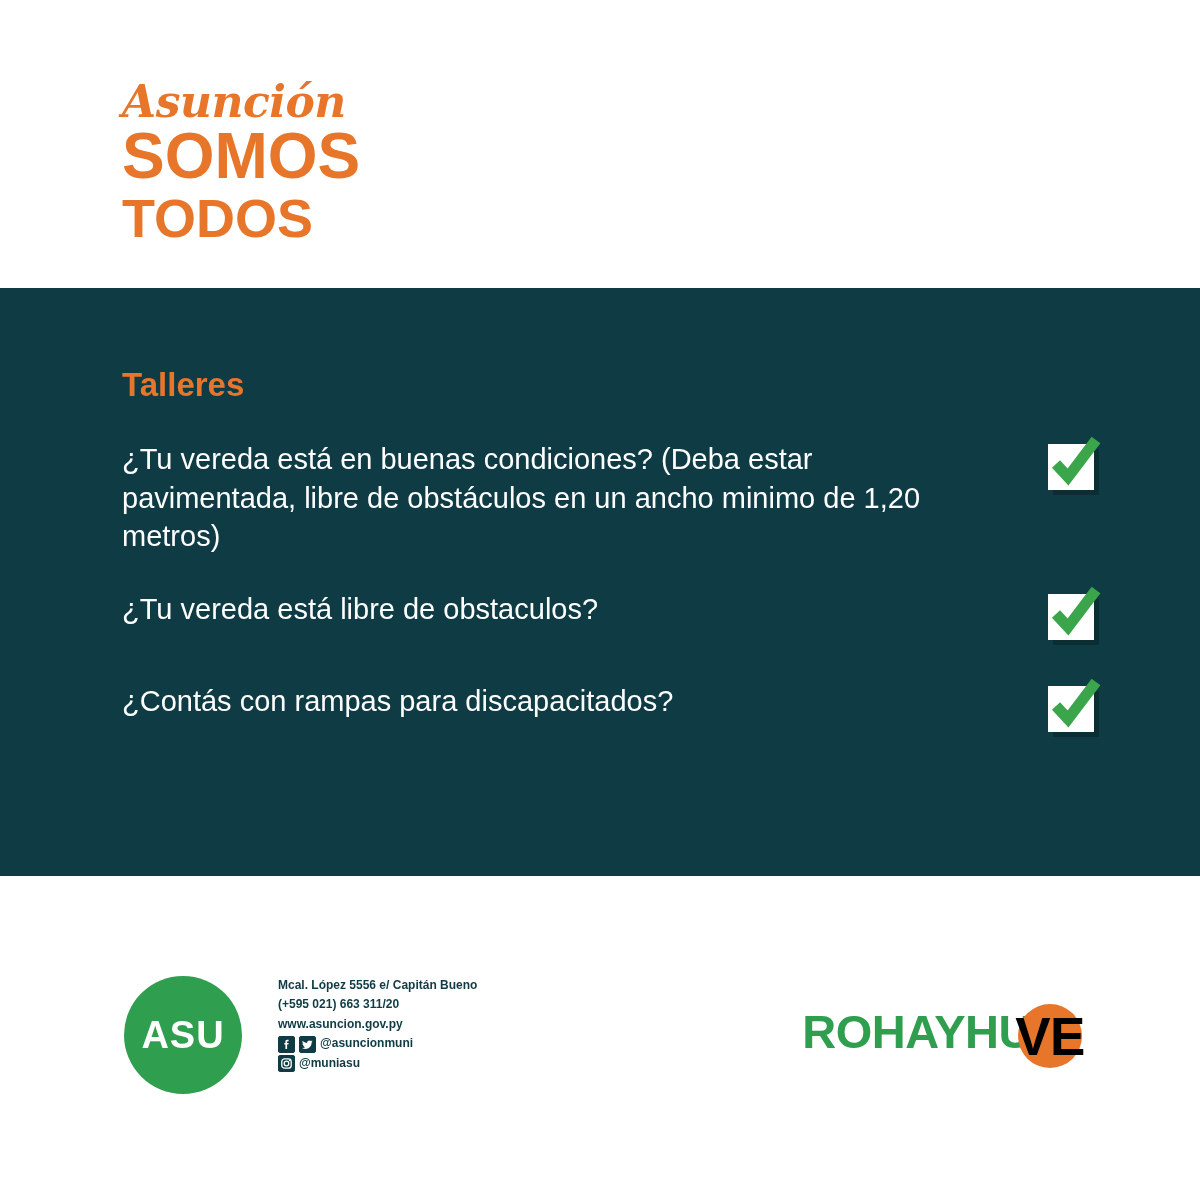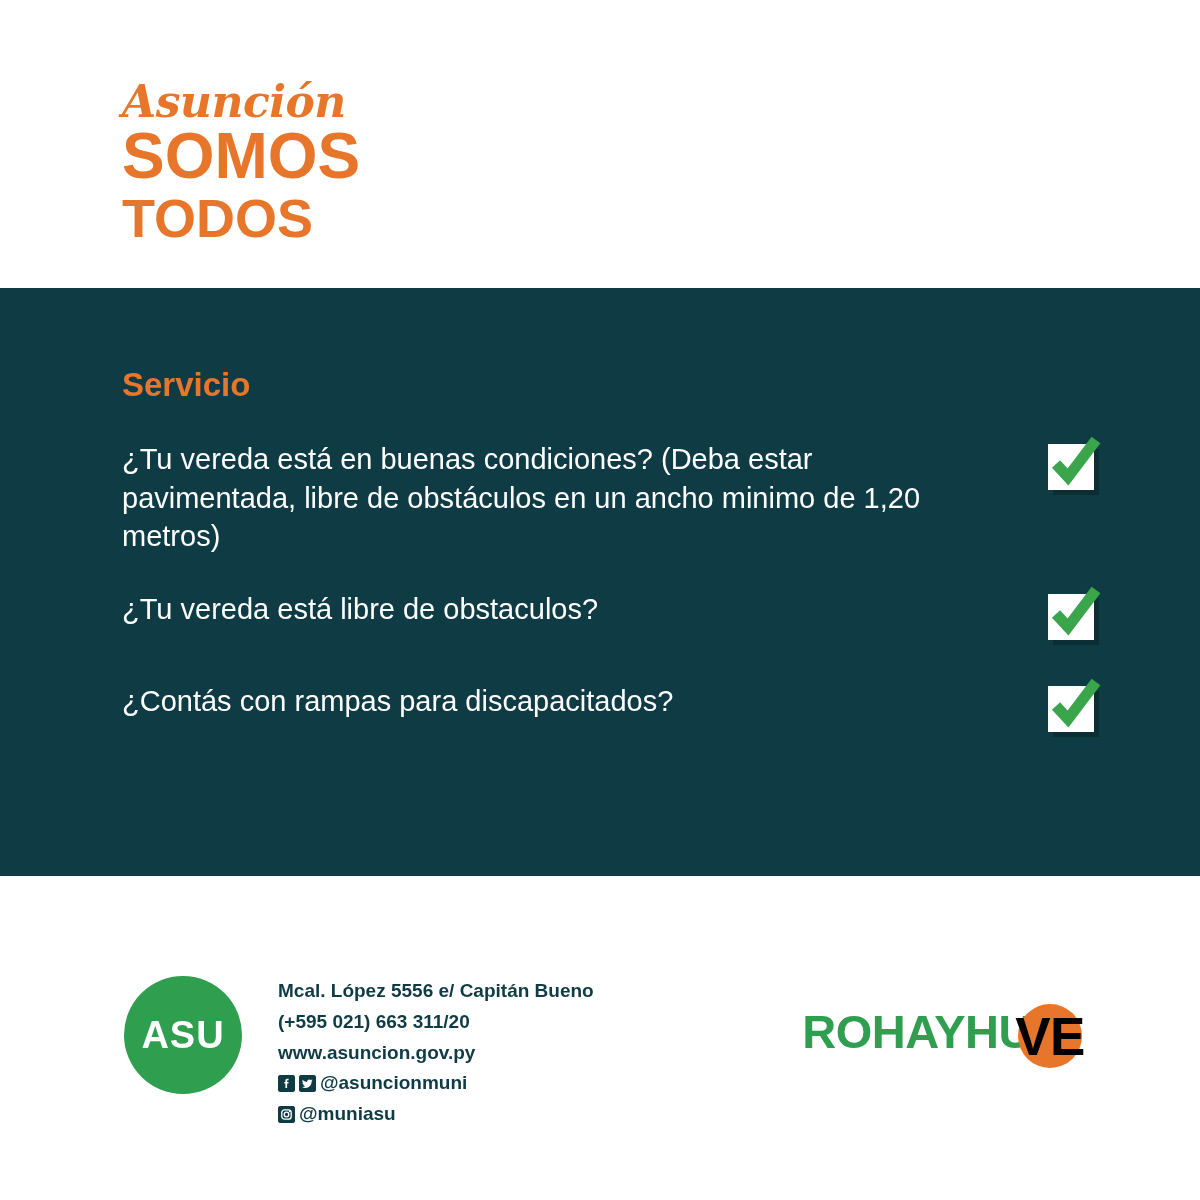--- a/index.html
+++ b/index.html
@@ -168,21 +168,21 @@
     justify-content: center;
     font-size: 38px;
     font-weight: bold;
     letter-spacing: 1px;
   }
   .contact {
     position: absolute;
     left: 278px;
     top: 100px;
     color: #0f3b45;
-    font-size: 19px;
+    font-size: 12px;
     font-weight: bold;
     line-height: 1.62;
   }
   .contact .row {
     display: flex;
     align-items: center;
     gap: 4px;
   }
   .soc {
     display: inline-block;
@@ -228,21 +228,21 @@
 
   <div class="header">
     <div class="brand">
       <div class="brand-script">Asunción</div>
       <div class="brand-line">SOMOS</div>
       <div class="brand-line2">TODOS</div>
     </div>
   </div>
 
   <div class="panel">
-    <div class="panel-title">Servicio</div>
+    <div class="panel-title">Talleres</div>
 
     <div class="items">
 
       <div class="item">
         <div class="item-text">¿Tu vereda está en buenas condiciones? (Deba estar pavimentada, libre de obstáculos en un ancho minimo de 1,20 metros)</div>
         <div class="check-wrap">
           <div class="check-box"></div>
           <svg class="check-mark" viewBox="0 0 56 56">
             <path d="M10 30 L22 43 L50 6" fill="none" stroke="#3aa54a" stroke-width="11" stroke-linecap="butt" stroke-linejoin="miter"></path>
           </svg>

